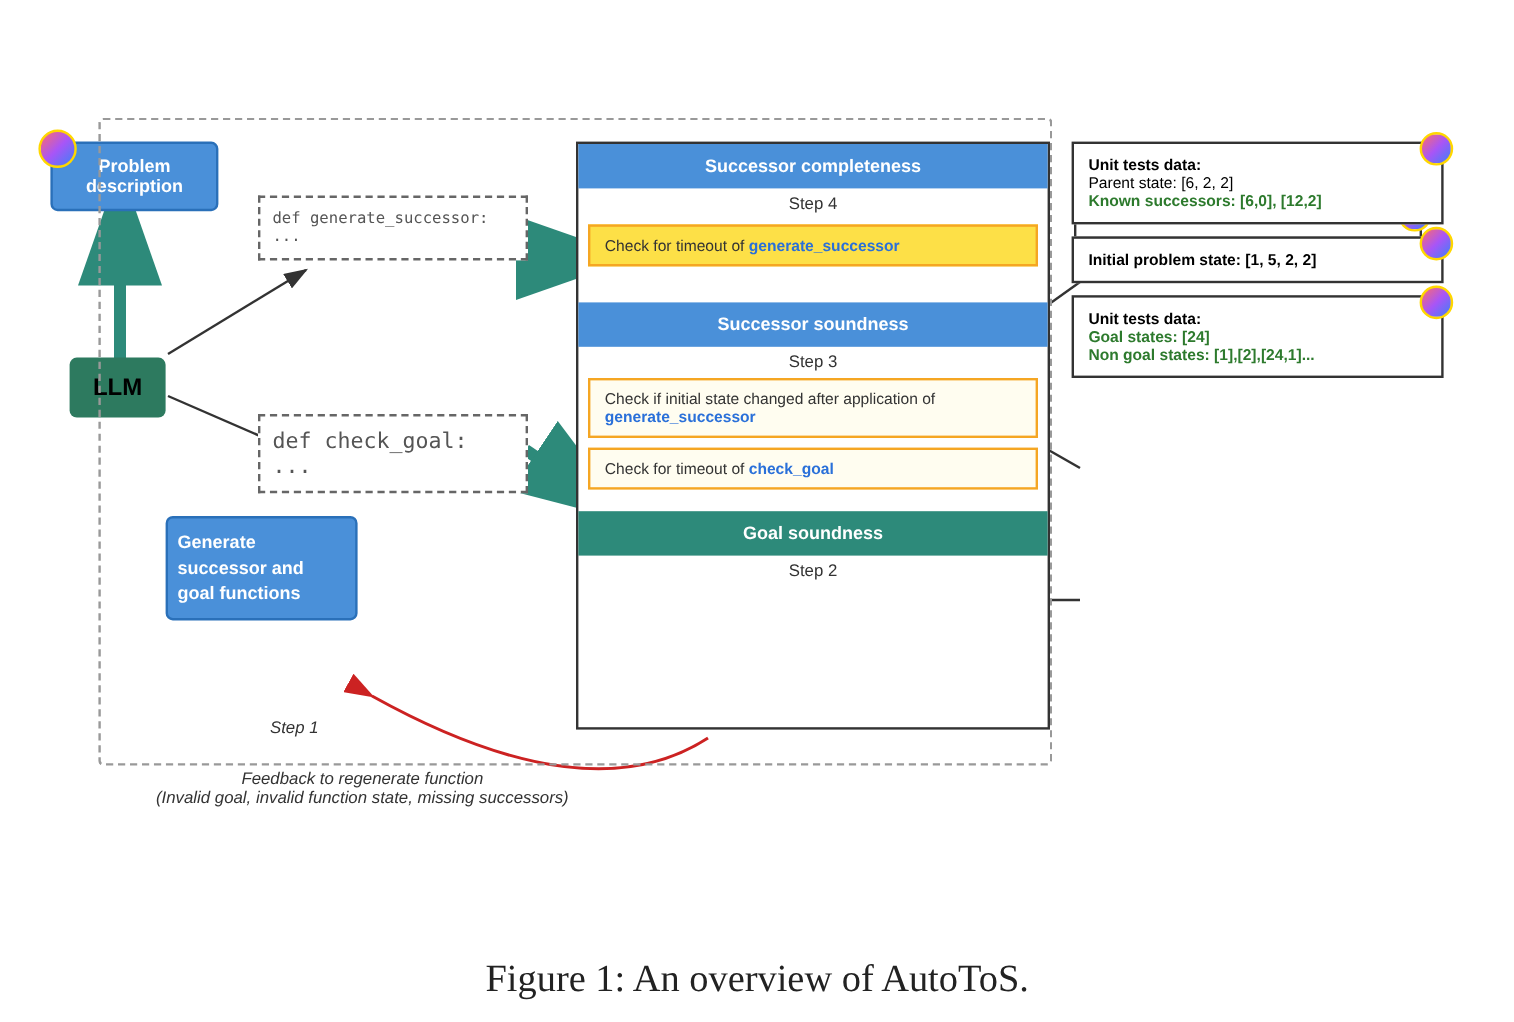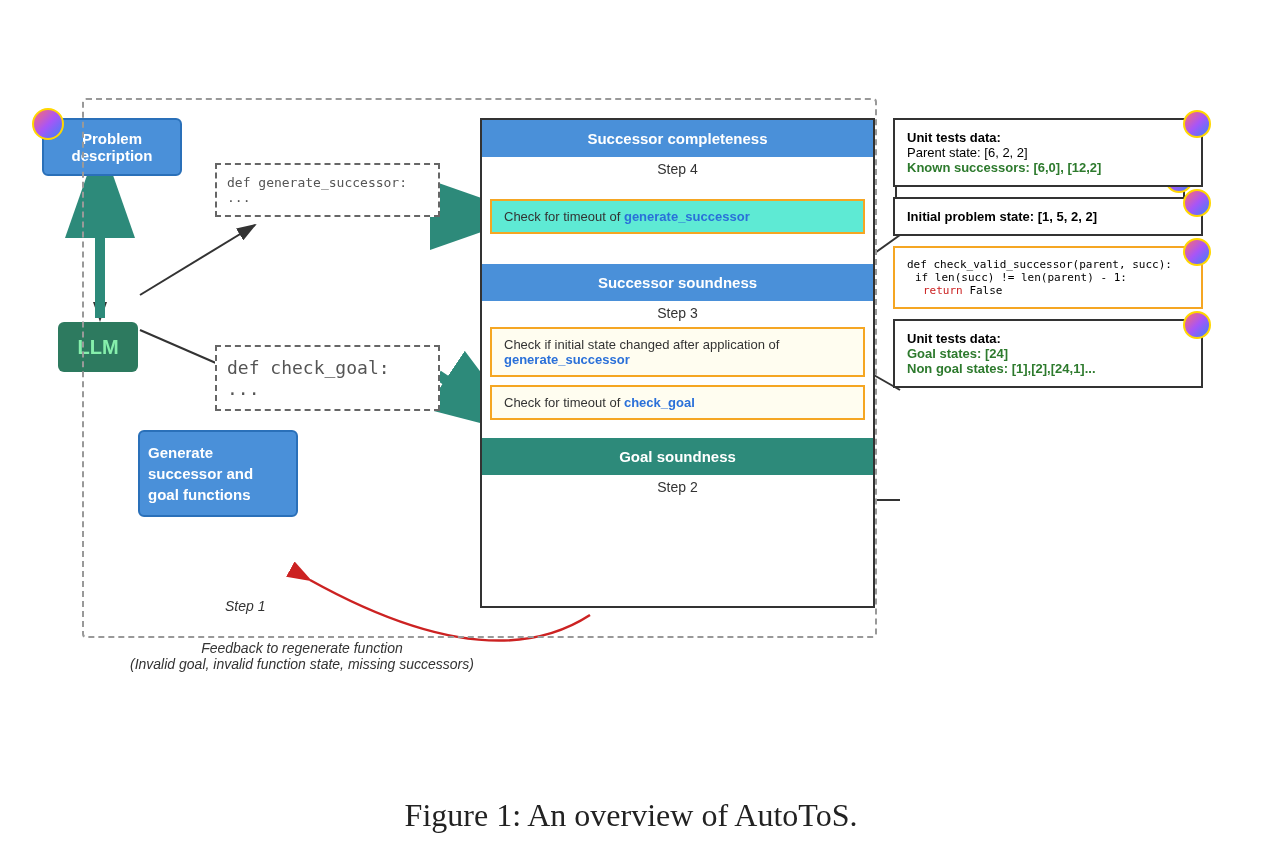--- a/index.html
+++ b/index.html
@@ -63,21 +63,21 @@
   <line x1="900" y1="390" x2="865" y2="370" stroke="#333" stroke-width="2" marker-end="url(#arrowBlackLeft)"></line>
 
   <path d="M 590 615 Q 490 680 310 580" stroke="#cc2222" stroke-width="2.5" fill="none" marker-end="url(#arrowRed)"></path>
 </svg>
 
 <div style="position:absolute;top:118px;left:42px;width:140px;background:#4a90d9;border:2.5px solid #2a70b9;border-radius:6px;padding:10px 8px 10px 8px;text-align:center;color:white;font-weight:bold;font-size:15px;">
   <div style="position:absolute;top:-12px;left:-12px;width:32px;height:32px;background:linear-gradient(135deg,#ff6b6b,#a855f7,#3b82f6);border-radius:50%;border:2.5px solid #ffd700;"></div>
   <span>Problem description</span>
 </div>
 
-<div style="position:absolute;top:298px;left:58px;width:80px;height:50px;background:#2d7a5f;border-radius:6px;display:flex;align-items:center;justify-content:center;color:#86efac;font-weight:bold;font-size:20px;margin-top:24px;">
+<div style="position:absolute;top:298px;left:58px;width:80px;height:50px;background:#2d7a5f;border-radius:6px;display:flex;align-items:center;justify-content:center;color:#000000;font-weight:bold;font-size:20px;">
   <span>LLM</span>
 </div>
 
 <div style="position:absolute;top:430px;left:138px;width:160px;background:#4a90d9;border:2.5px solid #2a70b9;border-radius:6px;padding:10px 8px;color:white;font-weight:bold;font-size:15px;line-height:1.4;">
   <span>Generate successor and goal functions</span>
 </div>
 
 <div style="position:absolute;top:163px;left:215px;width:225px;border:2px dashed #666;background:white;padding:10px;font-family:monospace;font-size:13px;color:#555;">
   <div>def generate_successor:</div>
   <div>    ...</div>
@@ -92,21 +92,21 @@
 
 <div style="position:absolute;top:118px;left:480px;width:395px;height:490px;border:2px solid #333;background:white;">
 
   <div style="background:#4a90d9;color:white;text-align:center;padding:10px;font-weight:bold;font-size:15px;">
     <span>Successor completeness</span>
   </div>
   <div style="text-align:center;font-size:14px;padding:4px 0 6px 0;color:#333;">
     <span>Step 4</span>
   </div>
 
-  <div style="border:2px solid #f5a623;background:#5eead4;padding:8px 12px;font-size:13px;color:#333;margin:16px 8px 8px 8px;">
+  <div style="border:2px solid #f5a623;background:#fde047;padding:8px 12px;font-size:13px;color:#333;margin:4px 8px 8px 8px;">
     <span>Check for timeout of</span>
     <span style="color:#2a70d9;font-weight:bold;">generate_successor</span>
   </div>
 
   <div style="background:#4a90d9;color:white;text-align:center;padding:10px;font-weight:bold;font-size:15px;margin-top:30px;">
     <span>Successor soundness</span>
   </div>
   <div style="text-align:center;font-size:14px;padding:4px 0 6px 0;color:#333;">
     <span>Step 3</span>
   </div>
@@ -150,28 +150,20 @@
     <div style="font-weight:bold;">Unit tests data:</div>
     <div>Parent state: [6, 2, 2]</div>
     <div style="color:#2d7a2d;font-weight:bold;">Known successors: [6,0], [12,2]</div>
   </div>
 
   <div style="border:2px solid #333;background:white;padding:10px 12px;font-size:13px;margin-bottom:10px;position:relative;">
     <div style="position:absolute;top:-10px;right:-10px;width:28px;height:28px;background:linear-gradient(135deg,#ff6b6b,#a855f7,#3b82f6);border-radius:50%;border:2.5px solid #ffd700;"></div>
     <div style="font-weight:bold;">Initial problem state: [1, 5, 2, 2]</div>
   </div>
 
-  <div style="border:2px solid #f5a623;background:white;padding:10px 12px;font-size:11px;font-family:monospace;margin-bottom:10px;position:relative;">
-    <div style="position:absolute;top:-10px;right:-10px;width:28px;height:28px;background:linear-gradient(135deg,#ff6b6b,#a855f7,#3b82f6);border-radius:50%;border:2.5px solid #ffd700;"></div>
-    <div>def check_valid_successor(parent, succ):</div>
-    <div style="padding-left:8px;">  if len(succ) != len(parent) - 1:</div>
-    <div style="padding-left:16px;">
-      <span style="color:#cc2222;">return</span> <span>False</span>
-    </div>
-  </div>
 
   <div style="border:2px solid #333;background:white;padding:10px 12px;font-size:13px;position:relative;">
     <div style="position:absolute;top:-10px;right:-10px;width:28px;height:28px;background:linear-gradient(135deg,#ff6b6b,#a855f7,#3b82f6);border-radius:50%;border:2.5px solid #ffd700;"></div>
     <div style="font-weight:bold;">Unit tests data:</div>
     <div style="color:#2d7a2d;font-weight:bold;">Goal states: [24]</div>
     <div style="color:#2d7a2d;font-weight:bold;">Non goal states: [1],[2],[24,1]...</div>
   </div>
 </div>
 
 <div style="position:absolute;bottom:18px;left:0;width:1262px;text-align:center;font-size:32px;color:#222;font-family:'Georgia',serif;">

